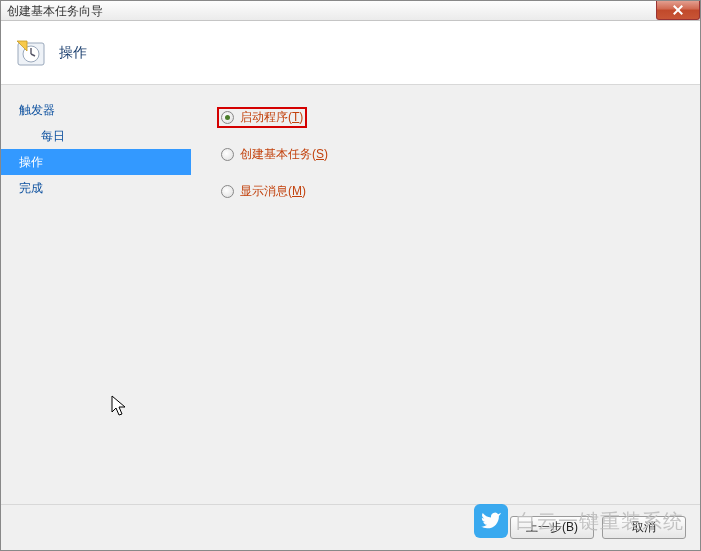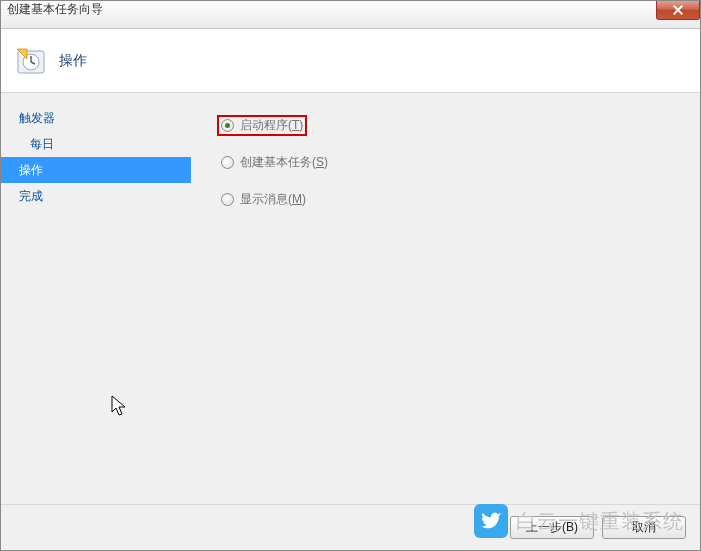--- a/index.html
+++ b/index.html
@@ -15,25 +15,25 @@
     .window {
       width: 701px;
       height: 551px;
       border: 1px solid #888;
       background: #fff;
       position: relative;
       display: flex;
       flex-direction: column;
     }
     .titlebar {
-      height: 28px;
+      height: 20px;
       background: linear-gradient(to bottom, #fdfdfd, #ebebeb);
       border-bottom: 1px solid #c5c5c5;
       display: flex;
-      align-items: flex-start;
+      align-items: flex-end;
       padding: 0 6px;
       position: relative;
     }
     .titlebar-title {
       color: #333;
       font-size: 12px;
     }
     .close-btn {
       position: absolute;
       right: 0;
@@ -90,21 +90,21 @@
       background: #f0f0f0;
       padding: 12px 0 0 0;
     }
     .sidebar-item {
       padding: 4px 12px 4px 18px;
       color: #0b4f9e;
       cursor: pointer;
       line-height: 18px;
     }
     .sidebar-item.sub {
-      padding-left: 29px;
+      padding-left: 40px;
     }
     .sidebar-item.selected {
       background: #3399ff;
       color: #fff;
     }
     .content {
       flex: 1;
       background: #f0f0f0;
       padding: 22px 24px 0 30px;
       position: relative;
@@ -141,21 +141,21 @@
       cursor: pointer;
     }
     .radio:checked::after {
       content: "";
       position: absolute;
       left: 3px; top: 3px;
       width: 5px; height: 5px;
       background: #4a7d2a;
       border-radius: 50%;
     }
-    .radio-label { color: #737373; cursor: pointer; }
+    .radio-label { color: #c2410c; cursor: pointer; }
     .radio-label u { text-decoration: underline; }
 
     .footer {
       height: 46px;
       background: #f0f0f0;
       border-top: 1px solid #d8d8d8;
       display: flex;
       align-items: center;
       justify-content: flex-end;
       padding: 0 14px;

